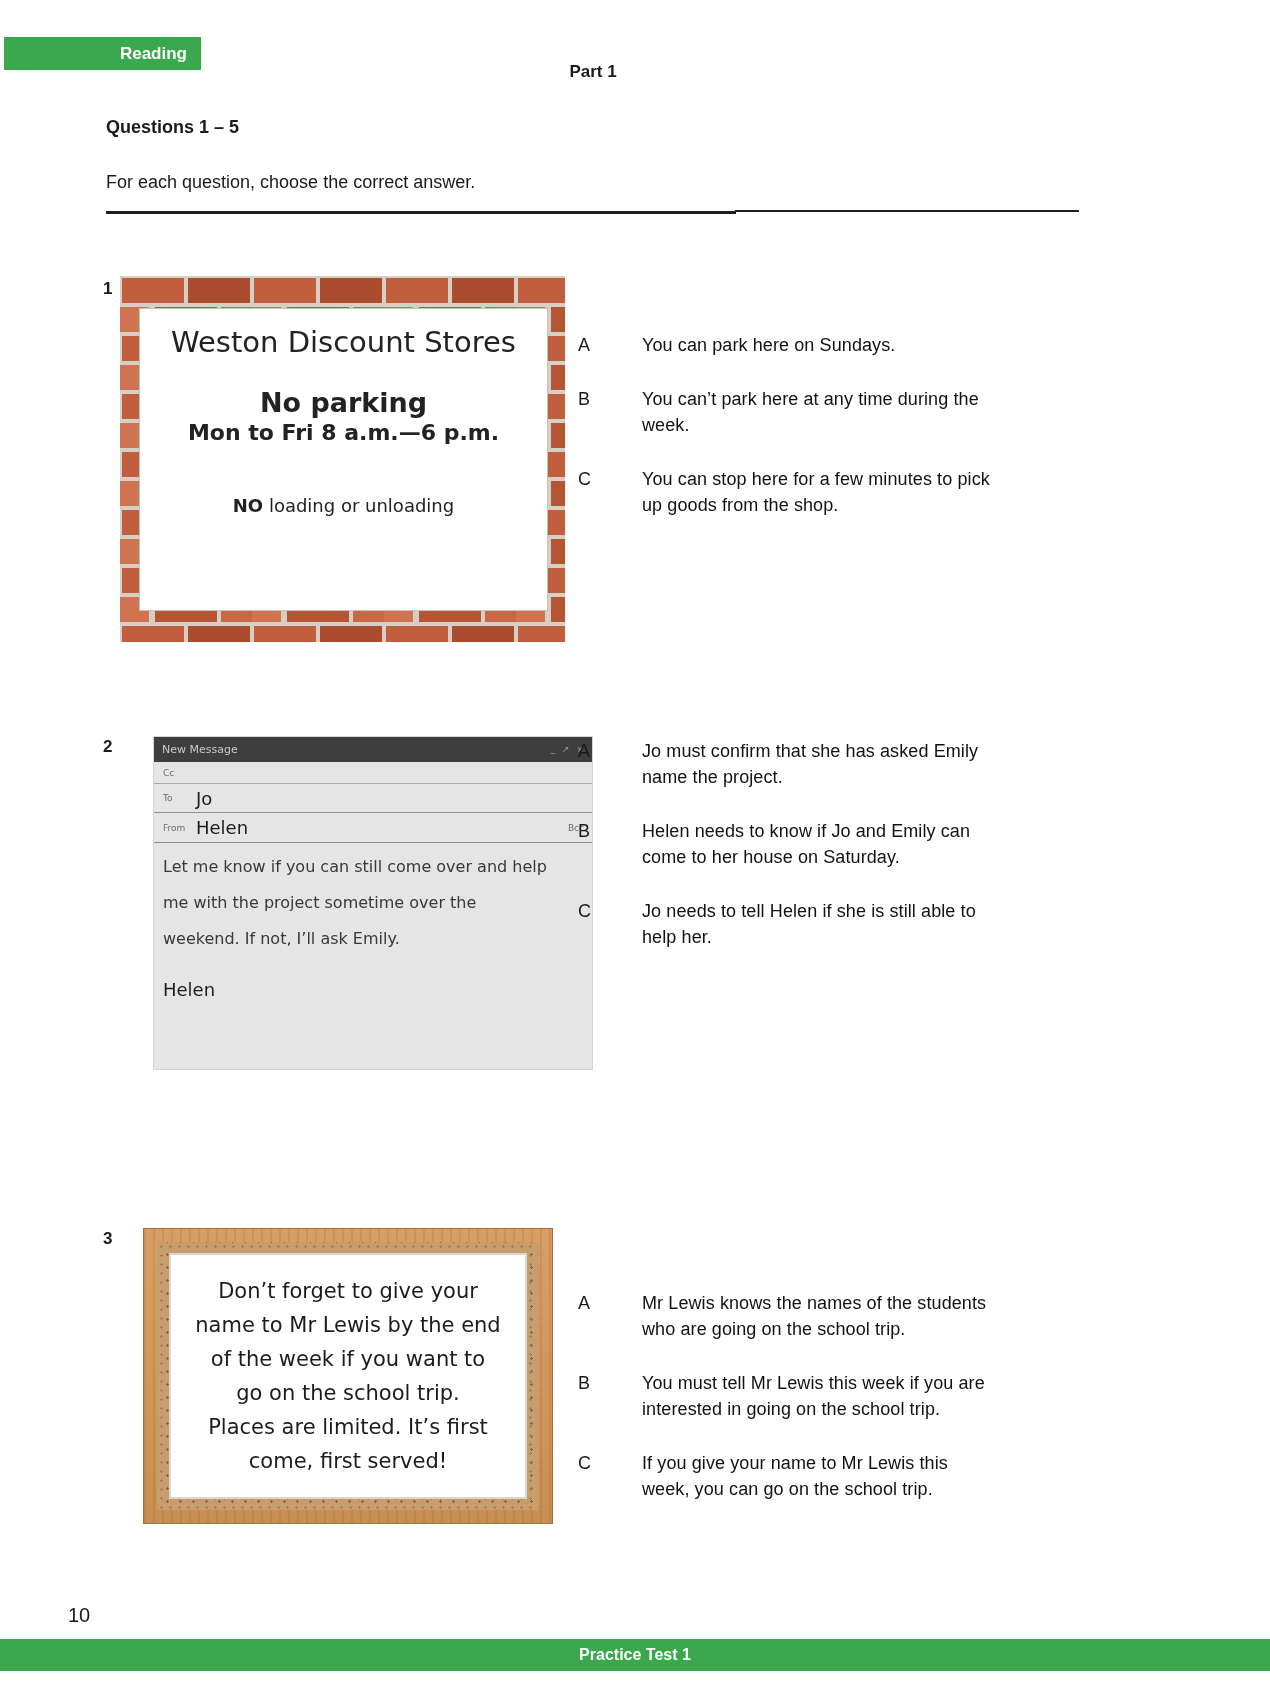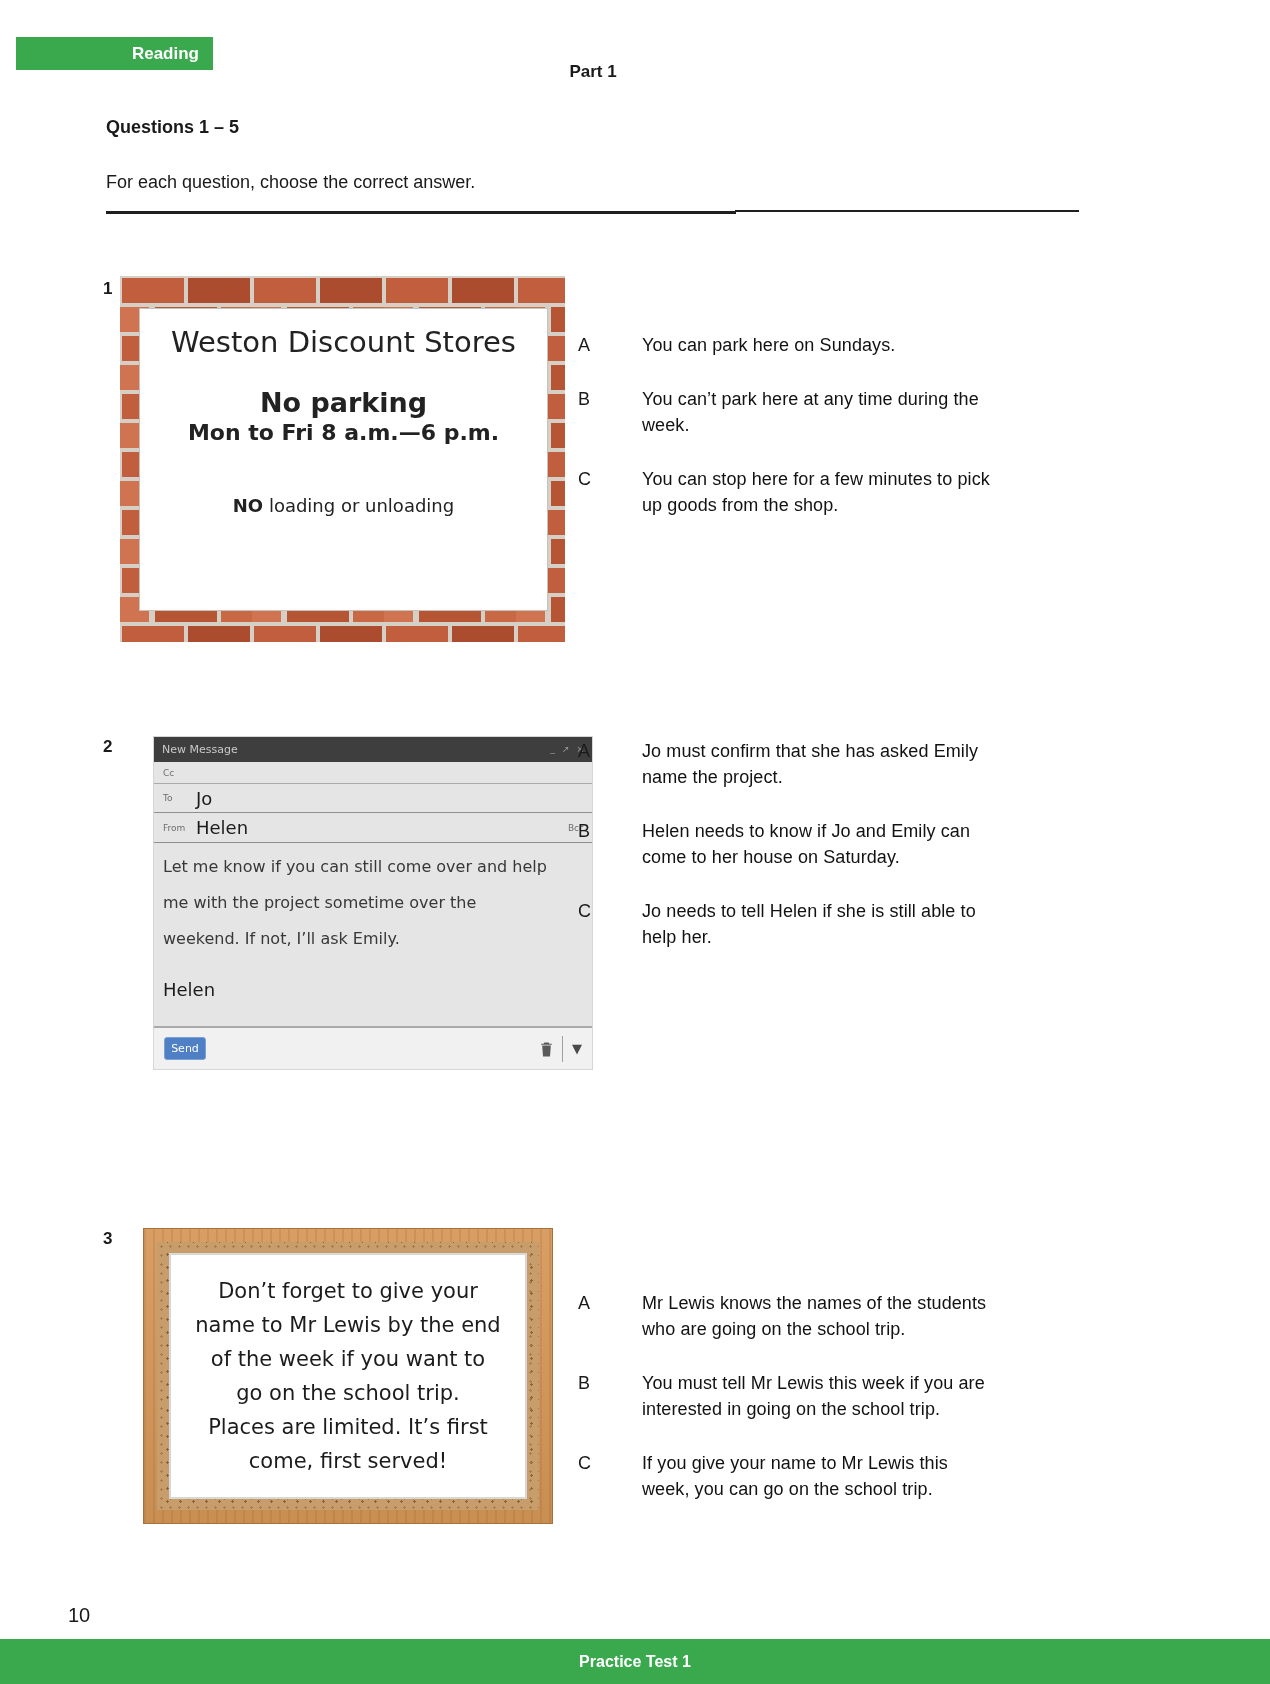--- a/index.html
+++ b/index.html
@@ -1,20 +1,20 @@
 <!DOCTYPE html>
 <html><head>
 <meta charset="utf-8">
 <style>
   html,body{margin:0;padding:0;background:#e8e8e8;}
   .page{position:relative;width:1270px;height:1684px;background:#ffffff;margin:0 auto;
         font-family:"Liberation Sans",sans-serif;color:#1a1a1a;overflow:hidden;}
 
   
-  .reading-badge{position:absolute;left:16px;top:37px;width:197px;height:33px;background:#3aa94e;
+  .reading-badge{position:absolute;left:4px;top:37px;width:197px;height:33px;background:#3aa94e;
       color:#fff;font-weight:bold;font-size:17px;display:flex;align-items:center;justify-content:flex-end;
       padding-right:14px;box-sizing:border-box;}
   .part-title{position:absolute;left:106px;top:62px;width:974px;text-align:center;font-size:17px;font-weight:bold;}
   .questions-heading{position:absolute;left:106px;top:117px;font-size:18px;font-weight:bold;}
   .instruction{position:absolute;left:106px;top:172px;font-size:18px;}
   .rule-left{position:absolute;left:106px;top:211px;width:630px;height:3px;background:#1f1f1f;}
   .rule-right{position:absolute;left:735px;top:210px;width:344px;height:2px;background:#1f1f1f;}
 
   .qnum{position:absolute;left:103px;font-size:17px;font-weight:bold;}
 
@@ -67,21 +67,21 @@
   .cork{position:absolute;left:13px;top:13px;right:13px;bottom:13px;background-color:#c79d6b;
       background-image:radial-gradient(#aa7d4d 1px,transparent 1.4px),radial-gradient(#8d6036 1px,transparent 1.4px);
       background-size:9px 9px,13px 13px;background-position:0 0,4px 6px;}
   .paper{position:absolute;left:12px;top:11px;right:12px;bottom:11px;background:#fff;
       border:2px solid #d8d8d8;display:flex;align-items:center;justify-content:center;
       font-family:"DejaVu Sans",sans-serif;font-size:21px;line-height:34px;color:#1c1c1c;
       text-align:center;white-space:pre-line;}
 
   
   .page-number{position:absolute;left:68px;top:1604px;font-size:20px;}
-  .footer-bar{position:absolute;left:0;top:1639px;width:100%;height:45px;background:#3aa94e;
+  .footer-bar{position:absolute;left:0;top:1639px;width:100%;height:32px;background:#3aa94e;
       display:flex;align-items:center;justify-content:center;color:#fff;font-weight:bold;font-size:16px;}
 </style>
 </head>
 <body>
 
 <div class="page">
 
   <div class="reading-badge">Reading</div>
   <div class="part-title">Part 1</div>
   <div class="questions-heading">Questions 1 – 5</div>
@@ -147,30 +147,20 @@
     </div>
     <div class="field f-from">
       <span class="flabel">From</span>
       <span class="fvalue">Helen</span>
       <span class="bcc">Bcc</span>
     </div>
     <div class="ebody">Let me know if you can still come over and help
 me with the project sometime over the
 weekend. If not, I’ll ask Emily.</div>
     <div class="esig">Helen</div>
-    <div class="efooter">
-      <div class="send-btn">Send</div>
-      <div class="foot-icons">
-        <svg width="13" height="16" viewBox="0 0 13 16">
-          <path fill="#5a5a5a" d="M2.2 4.5h8.6l-.8 11H3L2.2 4.5zM4.5 1.6h4l.9 1.1h2.4v1.1H1.2V2.7h2.4l.9-1.1z"></path>
-        </svg>
-        <div class="vdiv"></div>
-        <span class="caret">▼</span>
-      </div>
-    </div>
   </div>
   <div class="opts" style="top:738px;">
     <div class="opt">
       <span class="letter">A</span>
       <span class="otext">Jo must confirm that she has asked Emily
 name the project.</span>
     </div>
     <div class="opt">
       <span class="letter">B</span>
       <span class="otext">Helen needs to know if Jo and Emily can

